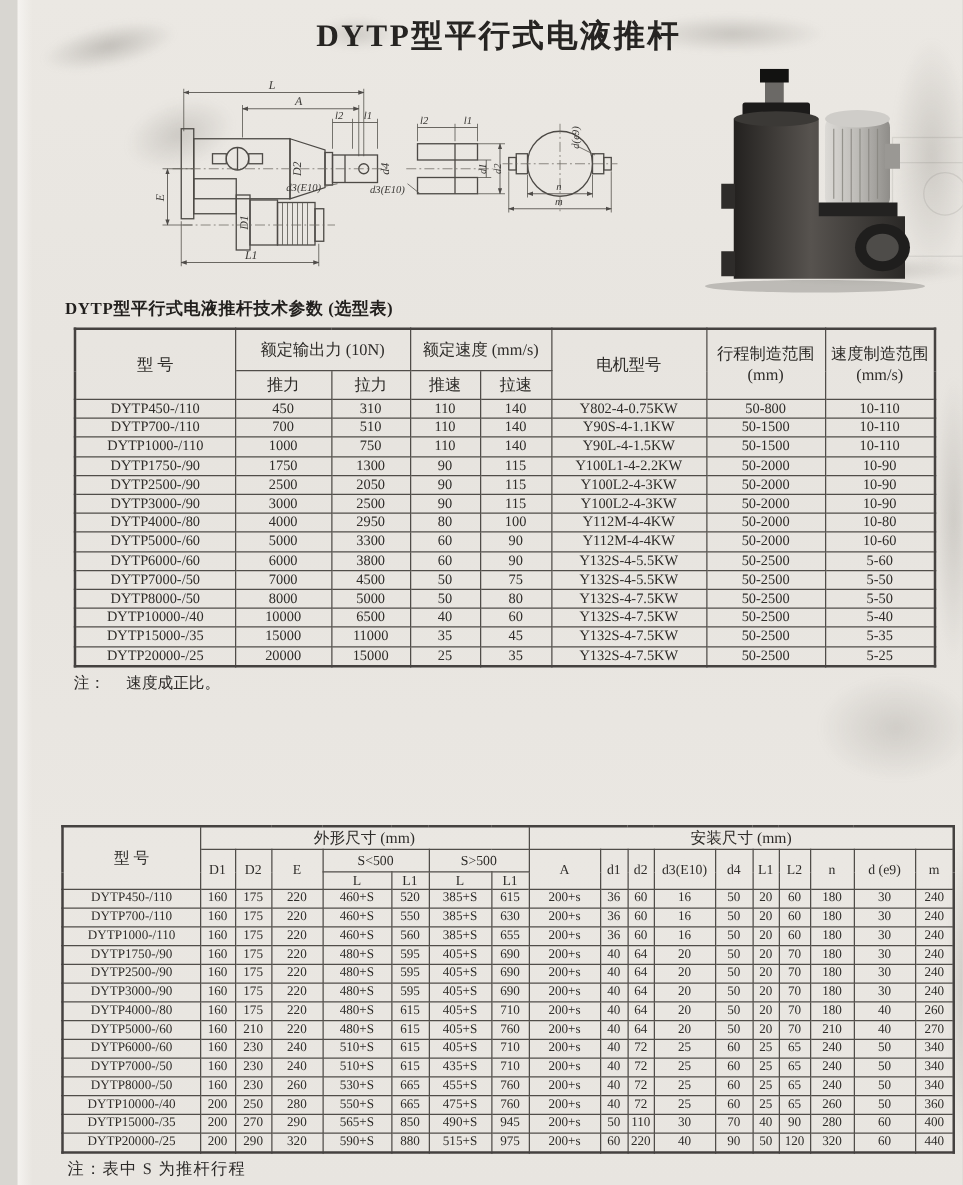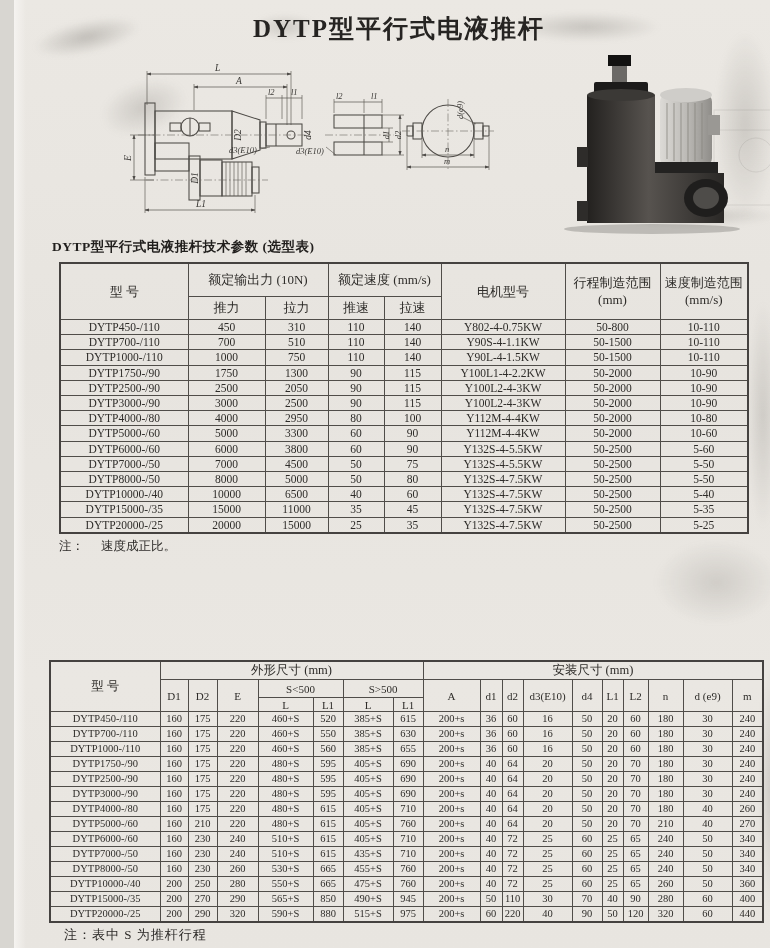--- a/index.html
+++ b/index.html
@@ -31,21 +31,21 @@
   .t2{left:35px;top:660px;width:713px;border:2px solid #454240;}
   .t2 thead tr.g th{height:16px;font-size:12.5px;font-family:Liberation Serif, serif;}
   .t2 thead tr.s th{font-size:11px;height:17px;}
   .t2 thead tr.s2 th{font-size:11px;height:13px;}
   .t2 td{height:14px;line-height:14px;font-size:10.5px;}
   .blk{display:block;line-height:1.25;}
   .notes{position:absolute;left:45px;top:536px;width:672px;font-size:12.5px;
     line-height:20px;display:flex;color:#2c2a28;}
   .note-label{flex:0 0 28px;}
   .notes .cont{padding-left:14px;}
-  .footnote{position:absolute;left:50px;top:926px;font-size:13px;color:#2c2a28;letter-spacing:1px;}
+  .footnote{position:absolute;left:40px;top:926px;font-size:13px;color:#2c2a28;letter-spacing:1px;}
 </style>
 </head>
 <body>
 
 <div class="page">
   <div class="edge"></div>
 
   <div class="art" style="left:18px;top:20px;width:110px;height:34px;transform:rotate(-12deg);background:radial-gradient(ellipse,rgba(125,122,116,.38),transparent 70%);"></div>
   <div class="art" style="left:238px;top:14px;width:66px;height:26px;background:radial-gradient(ellipse,rgba(130,127,120,.28),transparent 70%);"></div>
   <div class="art" style="left:497px;top:12px;width:150px;height:30px;background:radial-gradient(ellipse,rgba(125,122,116,.32),transparent 70%);"></div>

